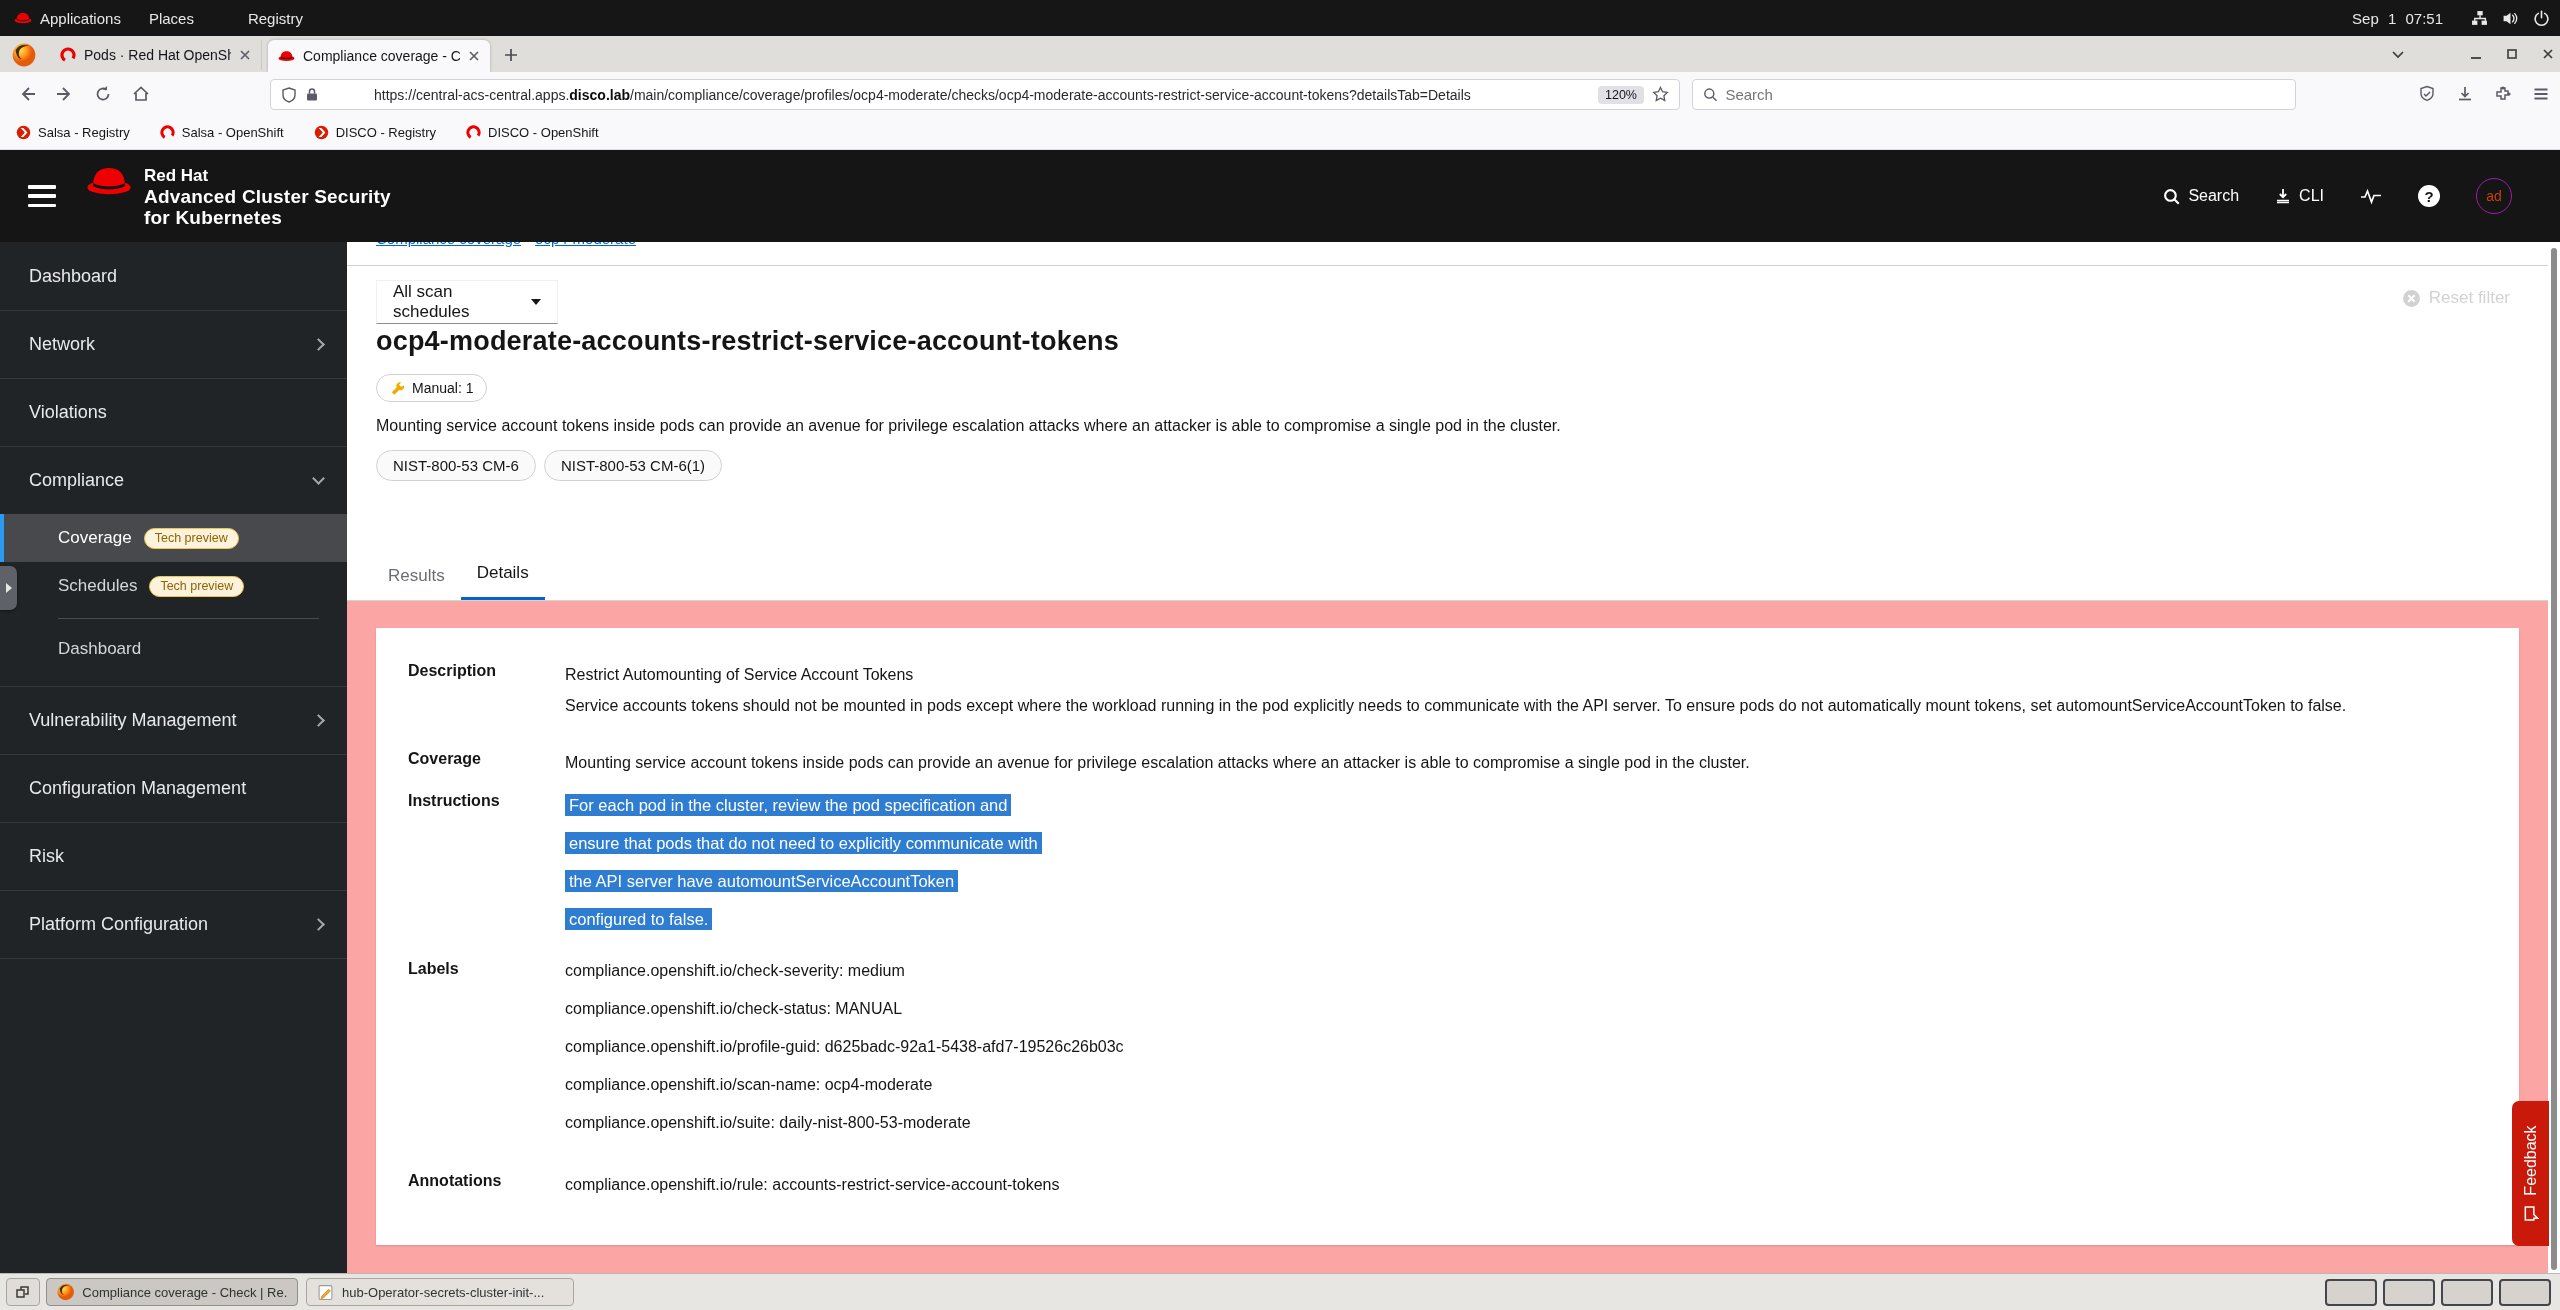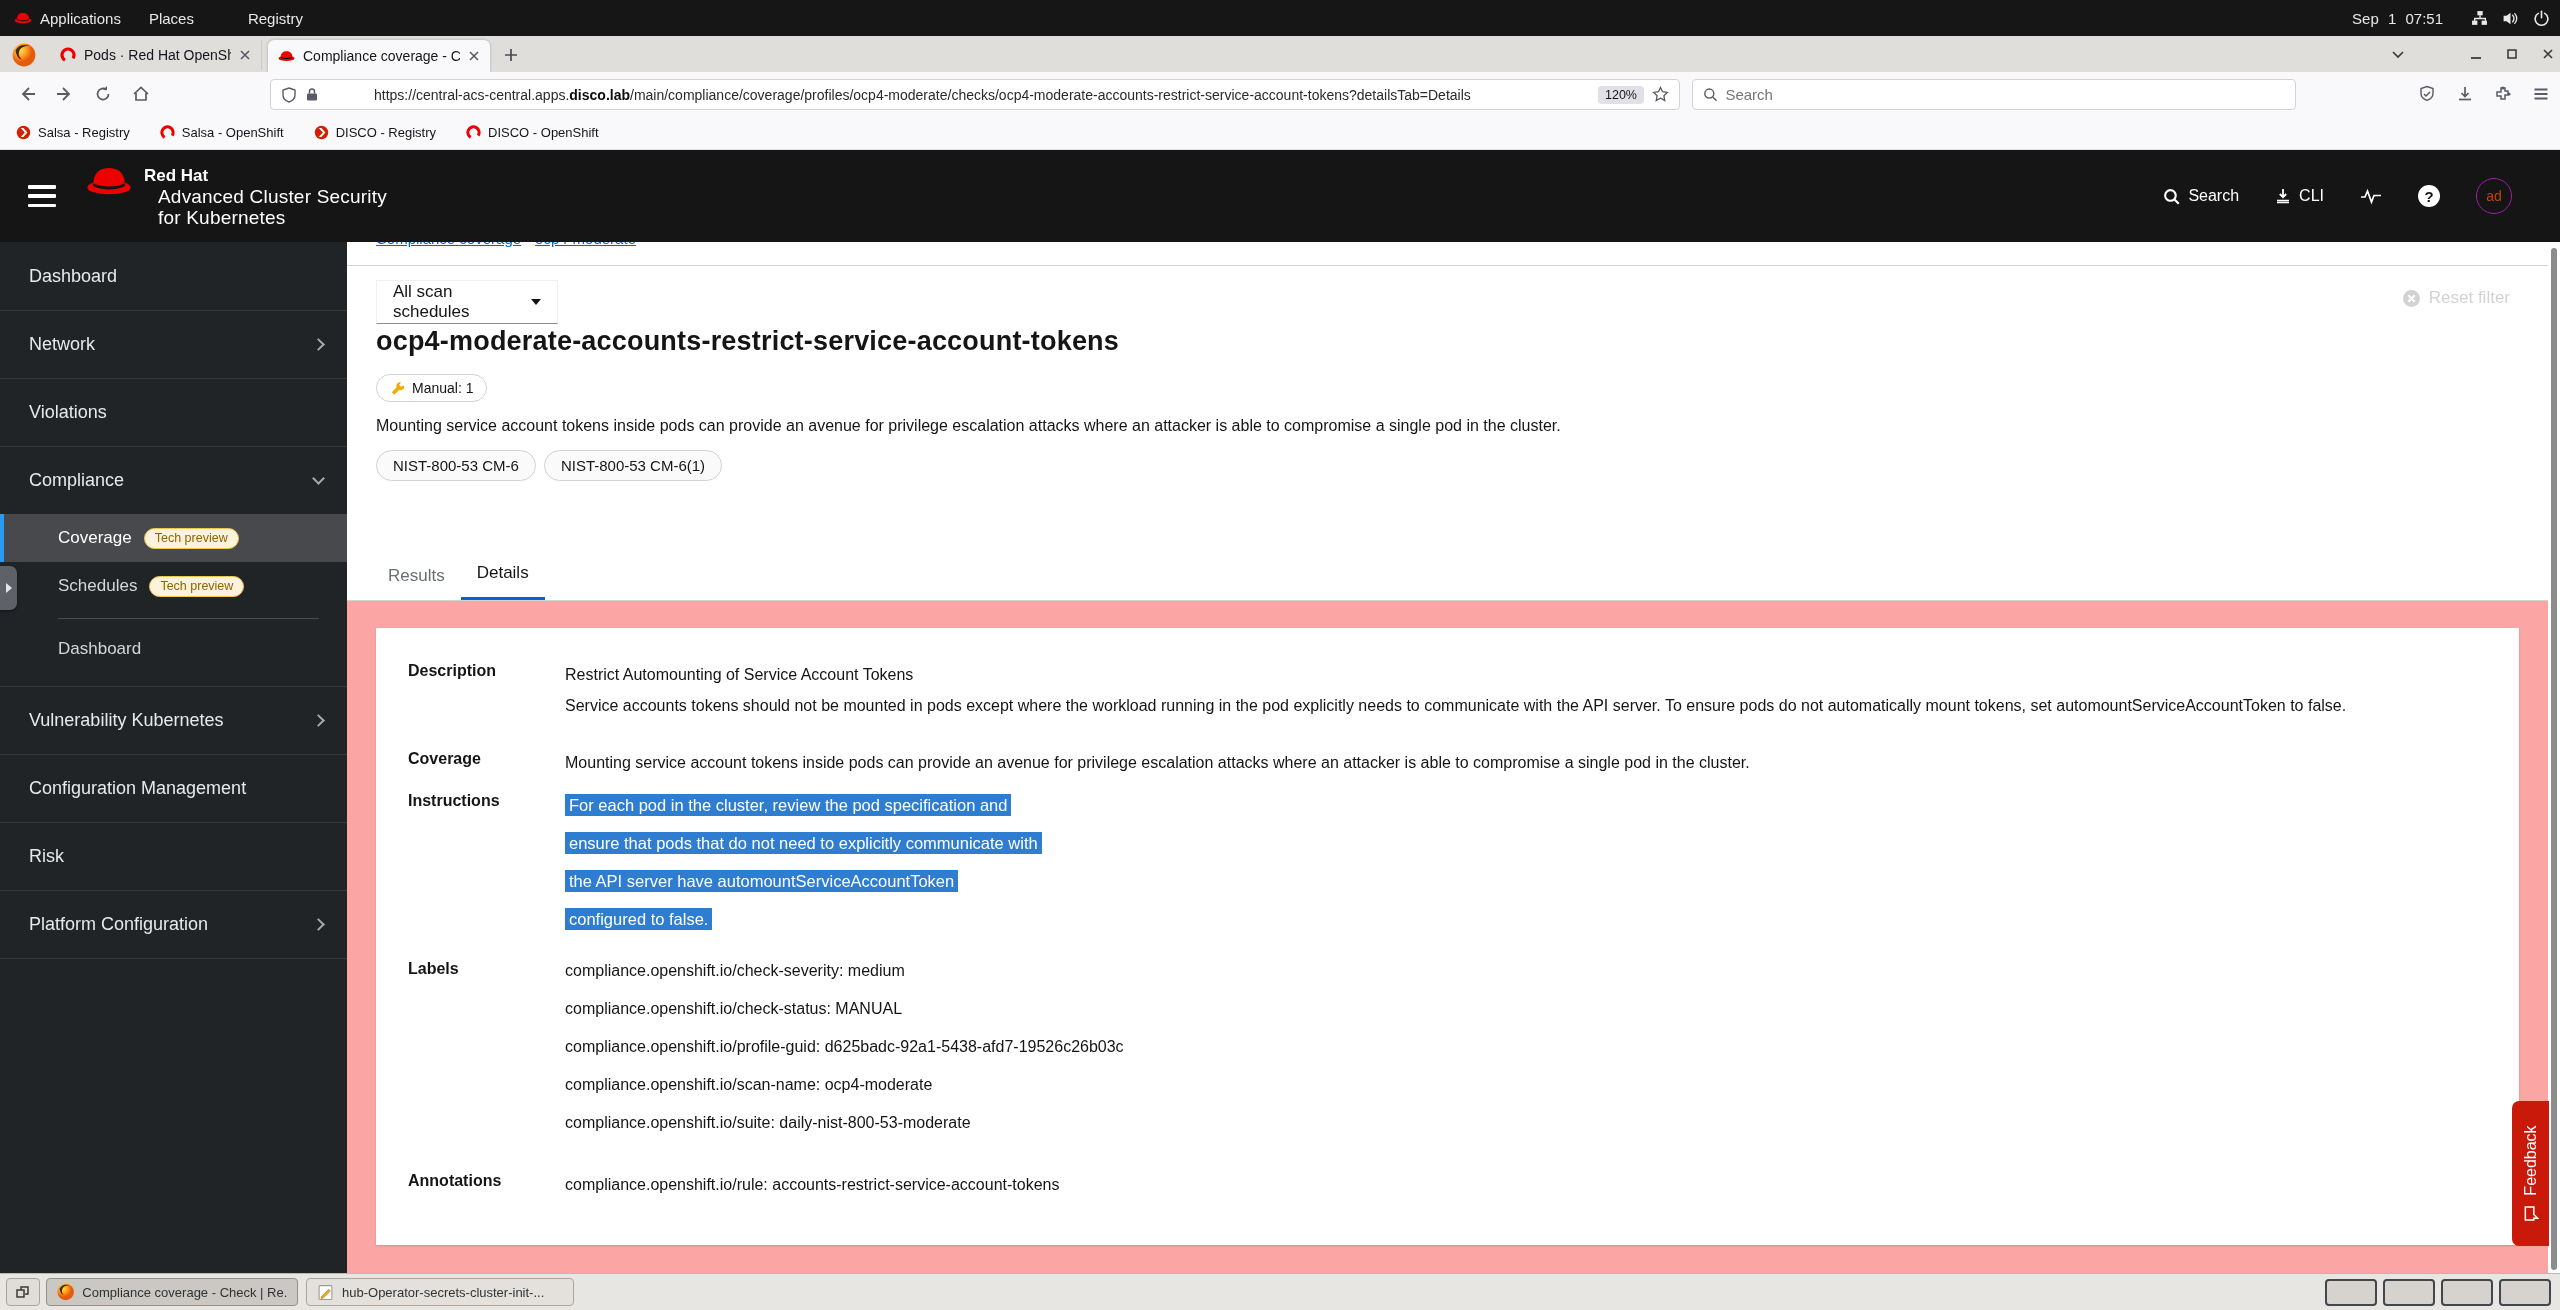--- a/index.html
+++ b/index.html
@@ -51,21 +51,21 @@
 
   
   #masthead { position:absolute; top:150px; left:0; width:2560px; height:92px; background:#151515;
     color:#fff; z-index:20; }
   #burger { position:absolute; left:28px; top:35px; width:28px; height:22px; display:flex;
     flex-direction:column; justify-content:space-between; cursor:pointer; }
   #burger span { height:3.5px; background:#fff; border-radius:1px; }
   #brand { position:absolute; left:86px; top:16px; display:flex; gap:12px; }
   #brand-text { line-height:1.15; }
   #brand-l1 { font-weight:bold; font-size:17px; }
-  #brand-l2, #brand-l3 { font-size:19px; font-weight:400; letter-spacing:.2px;margin-left:14px; }
+  #brand-l2, #brand-l3 { font-size:19px; font-weight:700; letter-spacing:.2px; }
   #mh-right { position:absolute; right:48px; top:0; height:92px; display:flex; align-items:center; gap:36px; }
   .mh-item { display:flex; align-items:center; gap:8px; font-size:16px; color:#fff; cursor:pointer; }
   #avatar { width:36px; height:36px; border:1px solid #a21caf; border-radius:50%; display:flex;
     align-items:center; justify-content:center; font-size:14px; color:#c2410c; }
 
   
   #sidebar { position:absolute; top:242px; left:0; width:347px; height:1224px; background:#212427;
     color:#e8e9ea; z-index:10; }
   .nav-top { height:68px; display:flex; align-items:center; padding:0 24px 0 29px; font-size:18px;
     cursor:pointer; }
@@ -404,21 +404,21 @@
   </div>
   <div class="nav-sub">
     <span>Schedules</span>
     <span class="tech-pill">Tech preview</span>
   </div>
   <div class="sub-divider"></div>
   <div class="nav-sub">
     <span>Dashboard</span>
   </div>
   <div class="nav-top sep" id="vm-row">
-    <span>Vulnerability Kubernetes</span>
+    <span>Vulnerability Management</span>
     <span class="chev right"></span>
   </div>
   <div class="nav-top sep">
     <span>Configuration Management</span>
   </div>
   <div class="nav-top sep">
     <span>Risk</span>
   </div>
   <div class="nav-top sep">
     <span>Platform Configuration</span>

